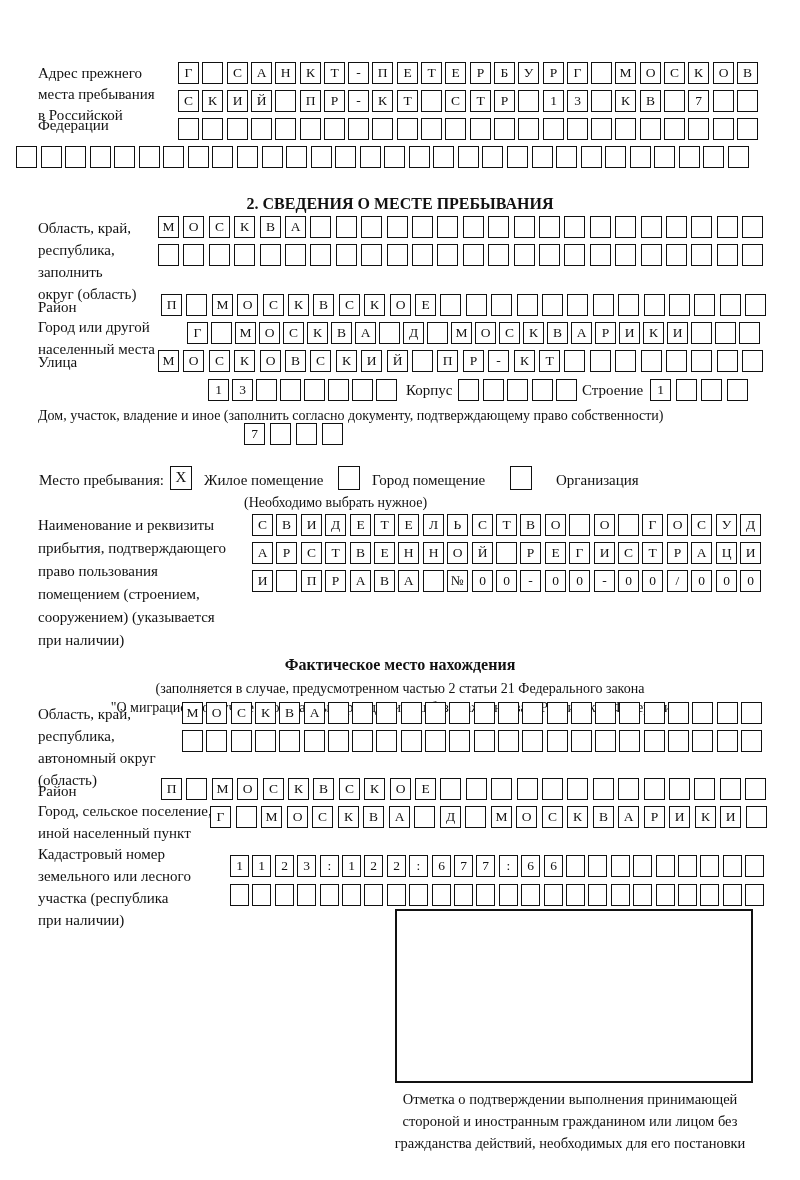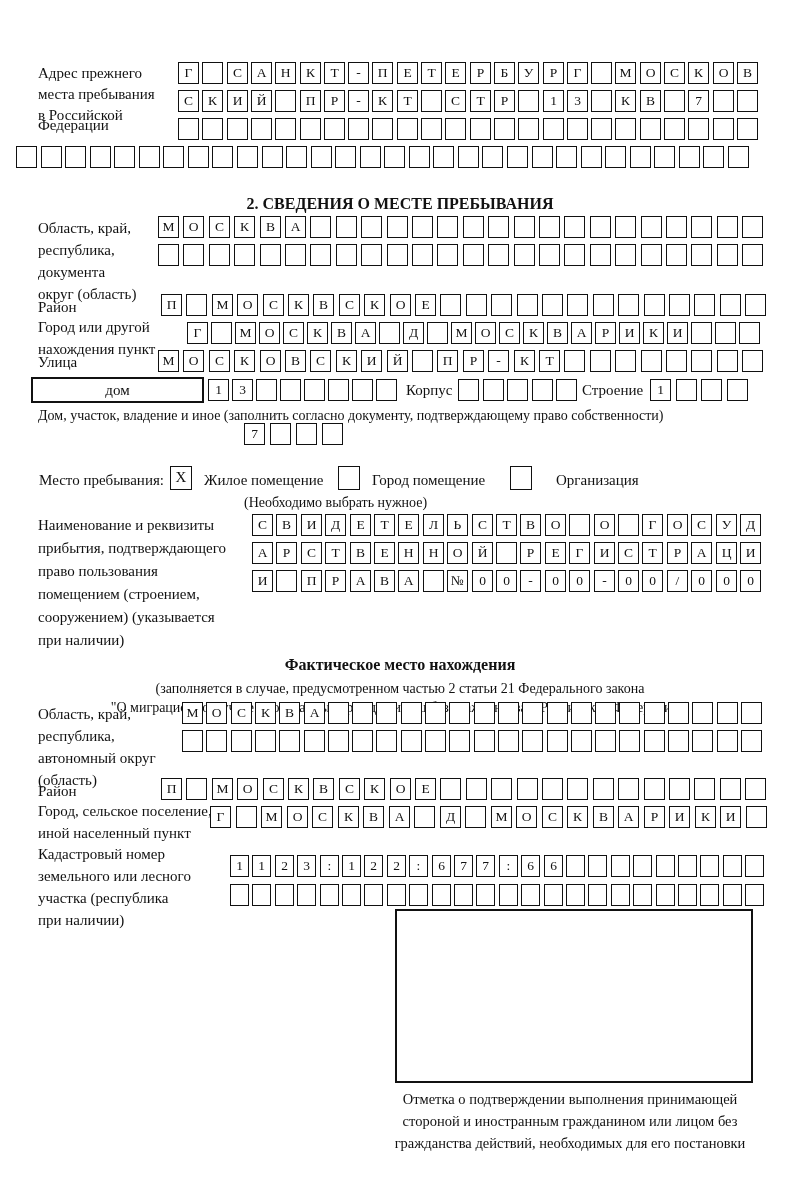--- a/index.html
+++ b/index.html
@@ -36,28 +36,27 @@
 
   <div class="lbl" style="top:64px;left:38px;">Адрес прежнего</div>
   <div class="lbl" style="top:85px;left:38px;">места пребывания</div>
   <div class="lbl" style="top:106px;left:38px;">в Российской</div>
   <div class="lbl" style="top:116px;left:38px;">Федерации</div>
 
   <div class="title" style="top:195px;">2. СВЕДЕНИЯ О МЕСТЕ ПРЕБЫВАНИЯ</div>
 
   <div class="lbl" style="top:219px;left:38px;">Область, край,</div>
   <div class="lbl" style="top:241px;left:38px;">республика,</div>
-  <div class="lbl" style="top:263px;left:38px;">документа</div>
+  <div class="lbl" style="top:263px;left:38px;">заполнить</div>
   <div class="lbl" style="top:285px;left:38px;">округ (область)</div>
   <div class="lbl" style="top:298px;left:38px;">Район</div>
   <div class="lbl" style="top:318px;left:38px;">Город или другой</div>
-  <div class="lbl" style="top:340px;left:38px;">нахождения пункт</div>
+  <div class="lbl" style="top:340px;left:38px;">населенный места</div>
   <div class="lbl" style="top:353px;left:38px;">Улица</div>
 
-  <div class="widebox" style="top:377px;left:31px;width:173px;height:26px;">дом</div>
   <div class="lbl" style="top:381px;left:406px;">Корпус</div>
   <div class="lbl" style="top:381px;left:582px;">Строение</div>
   <div class="cap" style="top:407px;left:38px;">Дом, участок, владение и иное (заполнить согласно документу, подтверждающему право собственности)</div>
 
 
   <div class="lbl" style="top:471px;left:39px;">Место пребывания:</div>
   <div class="cbox" style="top:466px;left:170px;">X</div>
   <div class="lbl" style="top:471px;left:204px;">Жилое помещение</div>
   <div class="cbox" style="top:466px;left:338px;"></div>
   <div class="lbl" style="top:471px;left:372px;">Город помещение</div>

